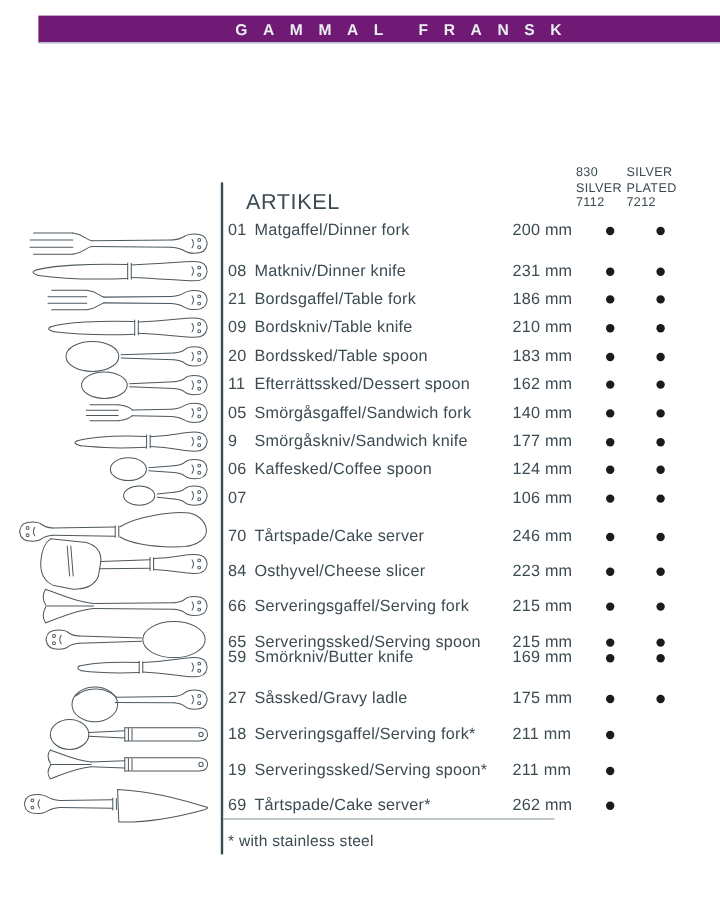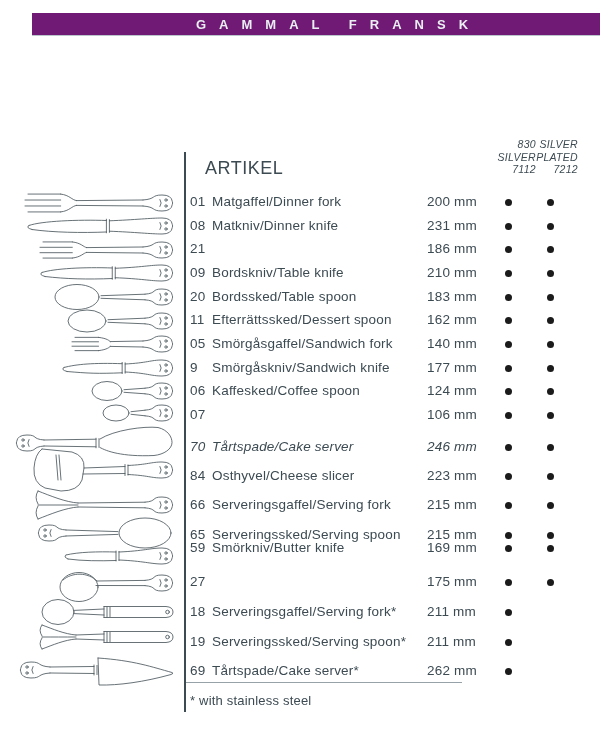--- a/index.html
+++ b/index.html
@@ -20,22 +20,22 @@
   }
   .vline{
     position:absolute;left:184px;top:152px;width:2px;height:560px;
     background:#3c4a52;
   }
   .artikel{
     position:absolute;left:205px;top:157px;font-size:18px;
     letter-spacing:0.5px;line-height:22px;
   }
   .colhead{
-    position:absolute;top:138px;width:56px;text-align:right;
-    font-size:10.5px;line-height:12.5px;letter-spacing:0.3px;font-style:italic;
+    position:absolute;top:138px;width:56px;text-align:left;
+    font-size:10.5px;line-height:12.5px;letter-spacing:0.3px;
   }
   #colhead-1{left:480px;}
   #colhead-2{left:522px;}
   .row{position:absolute;left:184px;width:412px;height:24px;}
   .row span{
     position:absolute;top:0;line-height:24px;font-size:13.5px;
     white-space:nowrap;letter-spacing:0.2px;
   }
   .r-no{left:6px;}
   .r-nm{left:28px;}
@@ -330,21 +330,21 @@
   <div>SILVER</div>
   <div>7112</div>
 </div>
 <div class="colhead" id="colhead-2">
   <div>SILVER</div>
   <div>PLATED</div>
   <div>7212</div>
 </div>
 
 <div id="rows-host">
-  <div class="row" style="top: 190px; text-decoration: underline;">
+  <div class="row" style="top: 180px; text-decoration: underline;">
     <span class="r-no">01</span>
     <span class="r-nm">Matgaffel/Dinner fork</span>
     <span class="r-sz">200 mm</span>
     <span class="dotcell d1">
         <i class="dot"></i>
       </span>
     <span class="dotcell d2">
         <i class="dot"></i>
       </span>
   </div>
@@ -356,20 +356,21 @@
     <span class="dotcell d1">
         <i class="dot"></i>
       </span>
     <span class="dotcell d2">
         <i class="dot"></i>
       </span>
   </div>
 
   <div class="row" style="top: 237px;">
     <span class="r-no">21</span>
+    <span class="r-nm">Bordsgaffel/Table fork</span>
     <span class="r-sz">186 mm</span>
     <span class="dotcell d1">
         <i class="dot"></i>
       </span>
     <span class="dotcell d2">
         <i class="dot"></i>
       </span>
   </div>
 
   <div class="row" style="top: 261px;">
@@ -448,21 +449,21 @@
     <span class="r-no">07</span>
     <span class="r-sz">106 mm</span>
     <span class="dotcell d1">
         <i class="dot"></i>
       </span>
     <span class="dotcell d2">
         <i class="dot"></i>
       </span>
   </div>
 
-  <div class="row" style="top: 435px; font-style: italic;">
+  <div class="row" style="top: 435px;">
     <span class="r-no">70</span>
     <span class="r-nm">Tårtspade/Cake server</span>
     <span class="r-sz">246 mm</span>
     <span class="dotcell d1">
         <i class="dot"></i>
       </span>
     <span class="dotcell d2">
         <i class="dot"></i>
       </span>
   </div>
@@ -510,20 +511,21 @@
     <span class="dotcell d1">
         <i class="dot"></i>
       </span>
     <span class="dotcell d2">
         <i class="dot"></i>
       </span>
   </div>
 
   <div class="row" style="top: 570px;">
     <span class="r-no">27</span>
+    <span class="r-nm">Såssked/Gravy ladle</span>
     <span class="r-sz">175 mm</span>
     <span class="dotcell d1">
         <i class="dot"></i>
       </span>
     <span class="dotcell d2">
         <i class="dot"></i>
       </span>
   </div>
 
   <div class="row" style="top: 600px;">

